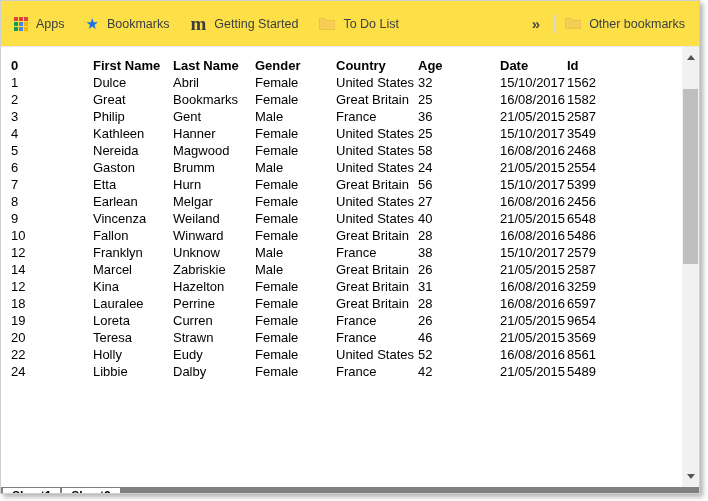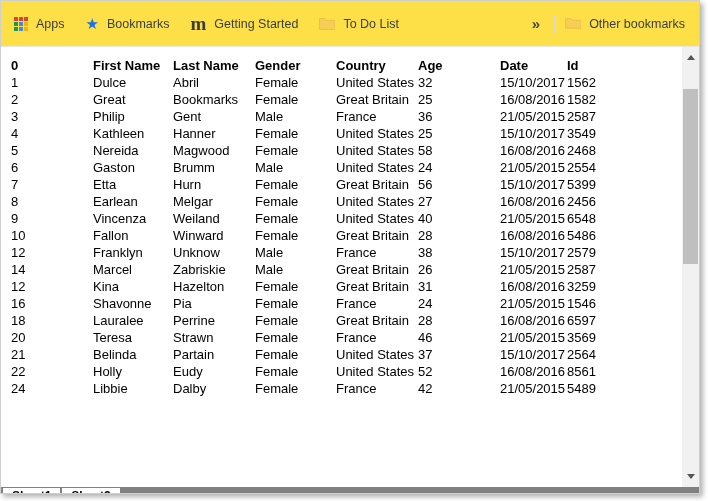--- a/index.html
+++ b/index.html
@@ -253,58 +253,48 @@
             <td class="c-num">12</td>
             <td class="c-first">Kina</td>
             <td class="c-last">Hazelton</td>
             <td class="c-gender">Female</td>
             <td class="c-country">Great Britain</td>
             <td class="c-age">31</td>
             <td class="c-date">16/08/2016</td>
             <td class="c-id">3259</td>
           </tr>
           <tr>
-            <td class="c-num">16</td>
-            <td class="c-first">Shavonne</td>
-            <td class="c-last">Pia</td>
-            <td class="c-gender">Female</td>
-            <td class="c-country">France</td>
-            <td class="c-age">24</td>
-            <td class="c-date">21/05/2015</td>
-            <td class="c-id">1546</td>
-          </tr>
-          <tr>
             <td class="c-num">18</td>
             <td class="c-first">Lauralee</td>
             <td class="c-last">Perrine</td>
             <td class="c-gender">Female</td>
             <td class="c-country">Great Britain</td>
             <td class="c-age">28</td>
             <td class="c-date">16/08/2016</td>
             <td class="c-id">6597</td>
           </tr>
           <tr>
+            <td class="c-num">19</td>
+            <td class="c-first">Loreta</td>
+            <td class="c-last">Curren</td>
+            <td class="c-gender">Female</td>
+            <td class="c-country">France</td>
+            <td class="c-age">26</td>
+            <td class="c-date">21/05/2015</td>
+            <td class="c-id">9654</td>
+          </tr>
+          <tr>
             <td class="c-num">20</td>
             <td class="c-first">Teresa</td>
             <td class="c-last">Strawn</td>
             <td class="c-gender">Female</td>
             <td class="c-country">France</td>
             <td class="c-age">46</td>
             <td class="c-date">21/05/2015</td>
             <td class="c-id">3569</td>
-          </tr>
-          <tr>
-            <td class="c-num">21</td>
-            <td class="c-first">Belinda</td>
-            <td class="c-last">Partain</td>
-            <td class="c-gender">Female</td>
-            <td class="c-country">United States</td>
-            <td class="c-age">37</td>
-            <td class="c-date">15/10/2017</td>
-            <td class="c-id">2564</td>
           </tr>
           <tr>
             <td class="c-num">22</td>
             <td class="c-first">Holly</td>
             <td class="c-last">Eudy</td>
             <td class="c-gender">Female</td>
             <td class="c-country">United States</td>
             <td class="c-age">52</td>
             <td class="c-date">16/08/2016</td>
             <td class="c-id">8561</td>

